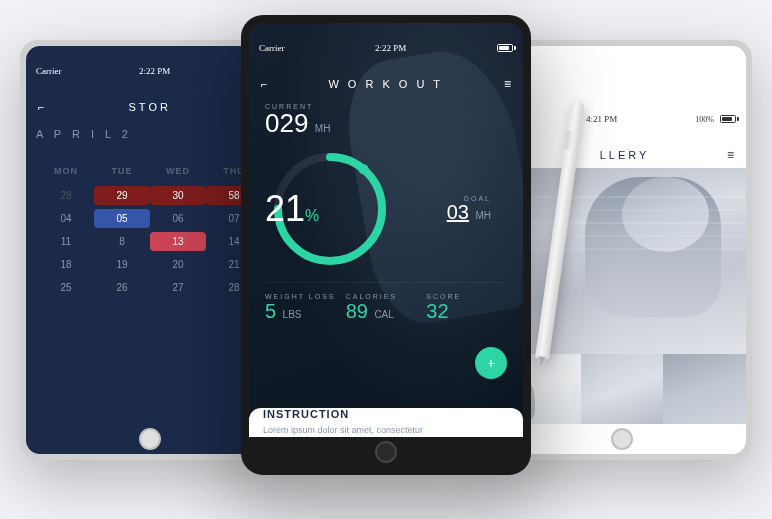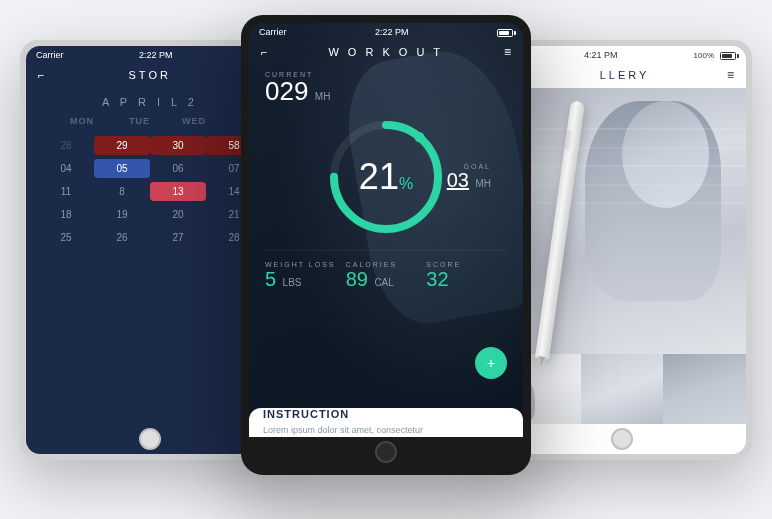--- a/index.html
+++ b/index.html
@@ -83,30 +83,32 @@
     }
 
     .ipad-right .ipad-inner {
       background: #fff;
     }
 
     
     .status-bar {
       display: flex;
       justify-content: space-between;
-      align-items: flex-end;
-      padding: 4px 10px;
+      align-items: center;
+      padding: 20px 10px;
       font-size: 9px;
       color: #fff;
       background: transparent;
       flex-shrink: 0;
+      font-family: Liberation Serif, serif;
     }
 
     .status-bar.light-text {
       color: #aaa;
+      margin-top: 48px;
     }
 
     .status-icons {
       display: flex;
       gap: 6px;
       align-items: center;
     }
 
     .battery-icon {
       width: 16px;
@@ -174,25 +176,24 @@
       font-size: 11px;
     }
 
     
     .calendar-content {
       padding: 8px 10px;
       flex: 1;
     }
 
     .calendar-month {
-      text-align: center;
       color: #8899aa;
       font-size: 11px;
       letter-spacing: 4px;
-      margin-bottom: 2px;
+      margin-bottom: 20px;
     }
 
     .calendar-grid {
       width: 100%;
     }
 
     .cal-row {
       display: flex;
       width: 100%;
       margin-bottom: 4px;
@@ -206,21 +207,20 @@
       padding: 4px 0;
       position: relative;
     }
 
     .cal-cell.header {
       color: #556677;
       font-size: 9px;
       letter-spacing: 1px;
       font-weight: 600;
       padding-bottom: 6px;
-      text-align: right;
     }
 
     .cal-cell.active {
       background: #7f1d1d;
       border-radius: 4px;
       color: #fff;
     }
 
     .cal-cell.today {
       background: #3355aa;
@@ -267,21 +267,20 @@
 
     .workout-unit {
       font-size: 10px;
       color: #8899aa;
       margin-left: 2px;
     }
 
     
     .circle-container {
       display: flex;
-      justify-content: center;
       align-items: center;
       position: relative;
       margin: 4px 0;
     }
 
     .circle-svg {
       transform: rotate(-90deg);
     }
 
     .circle-track {

